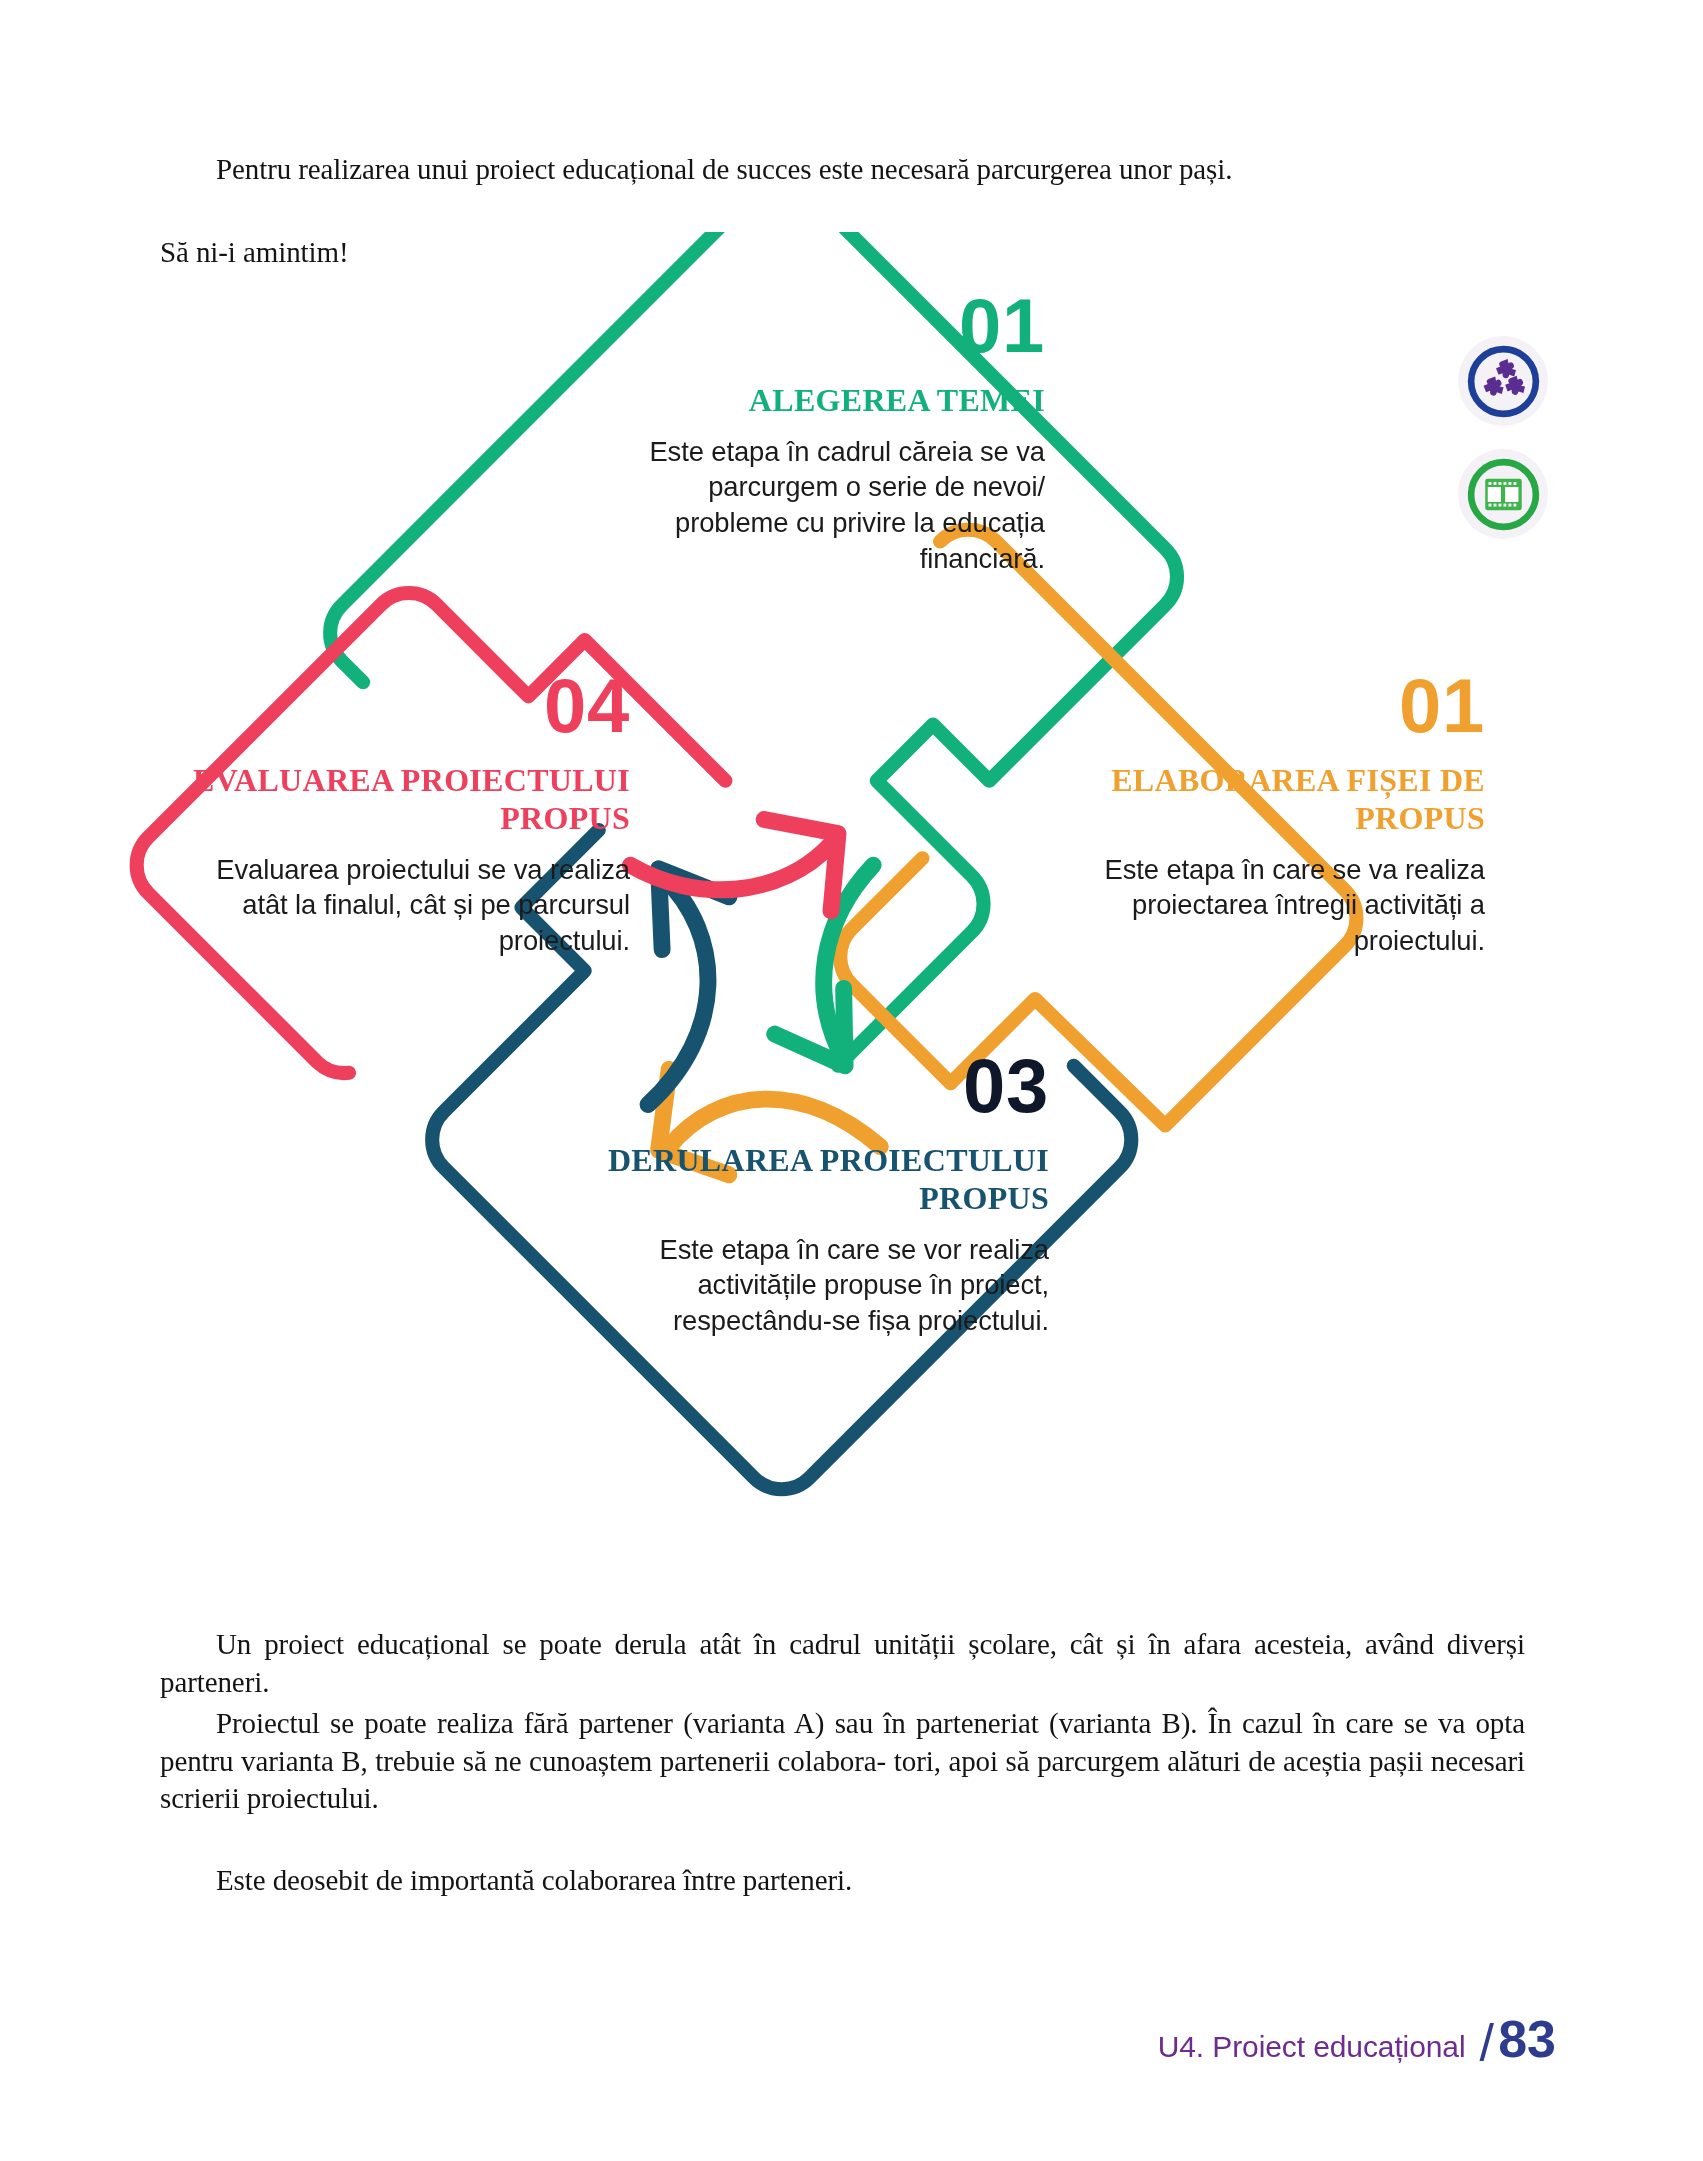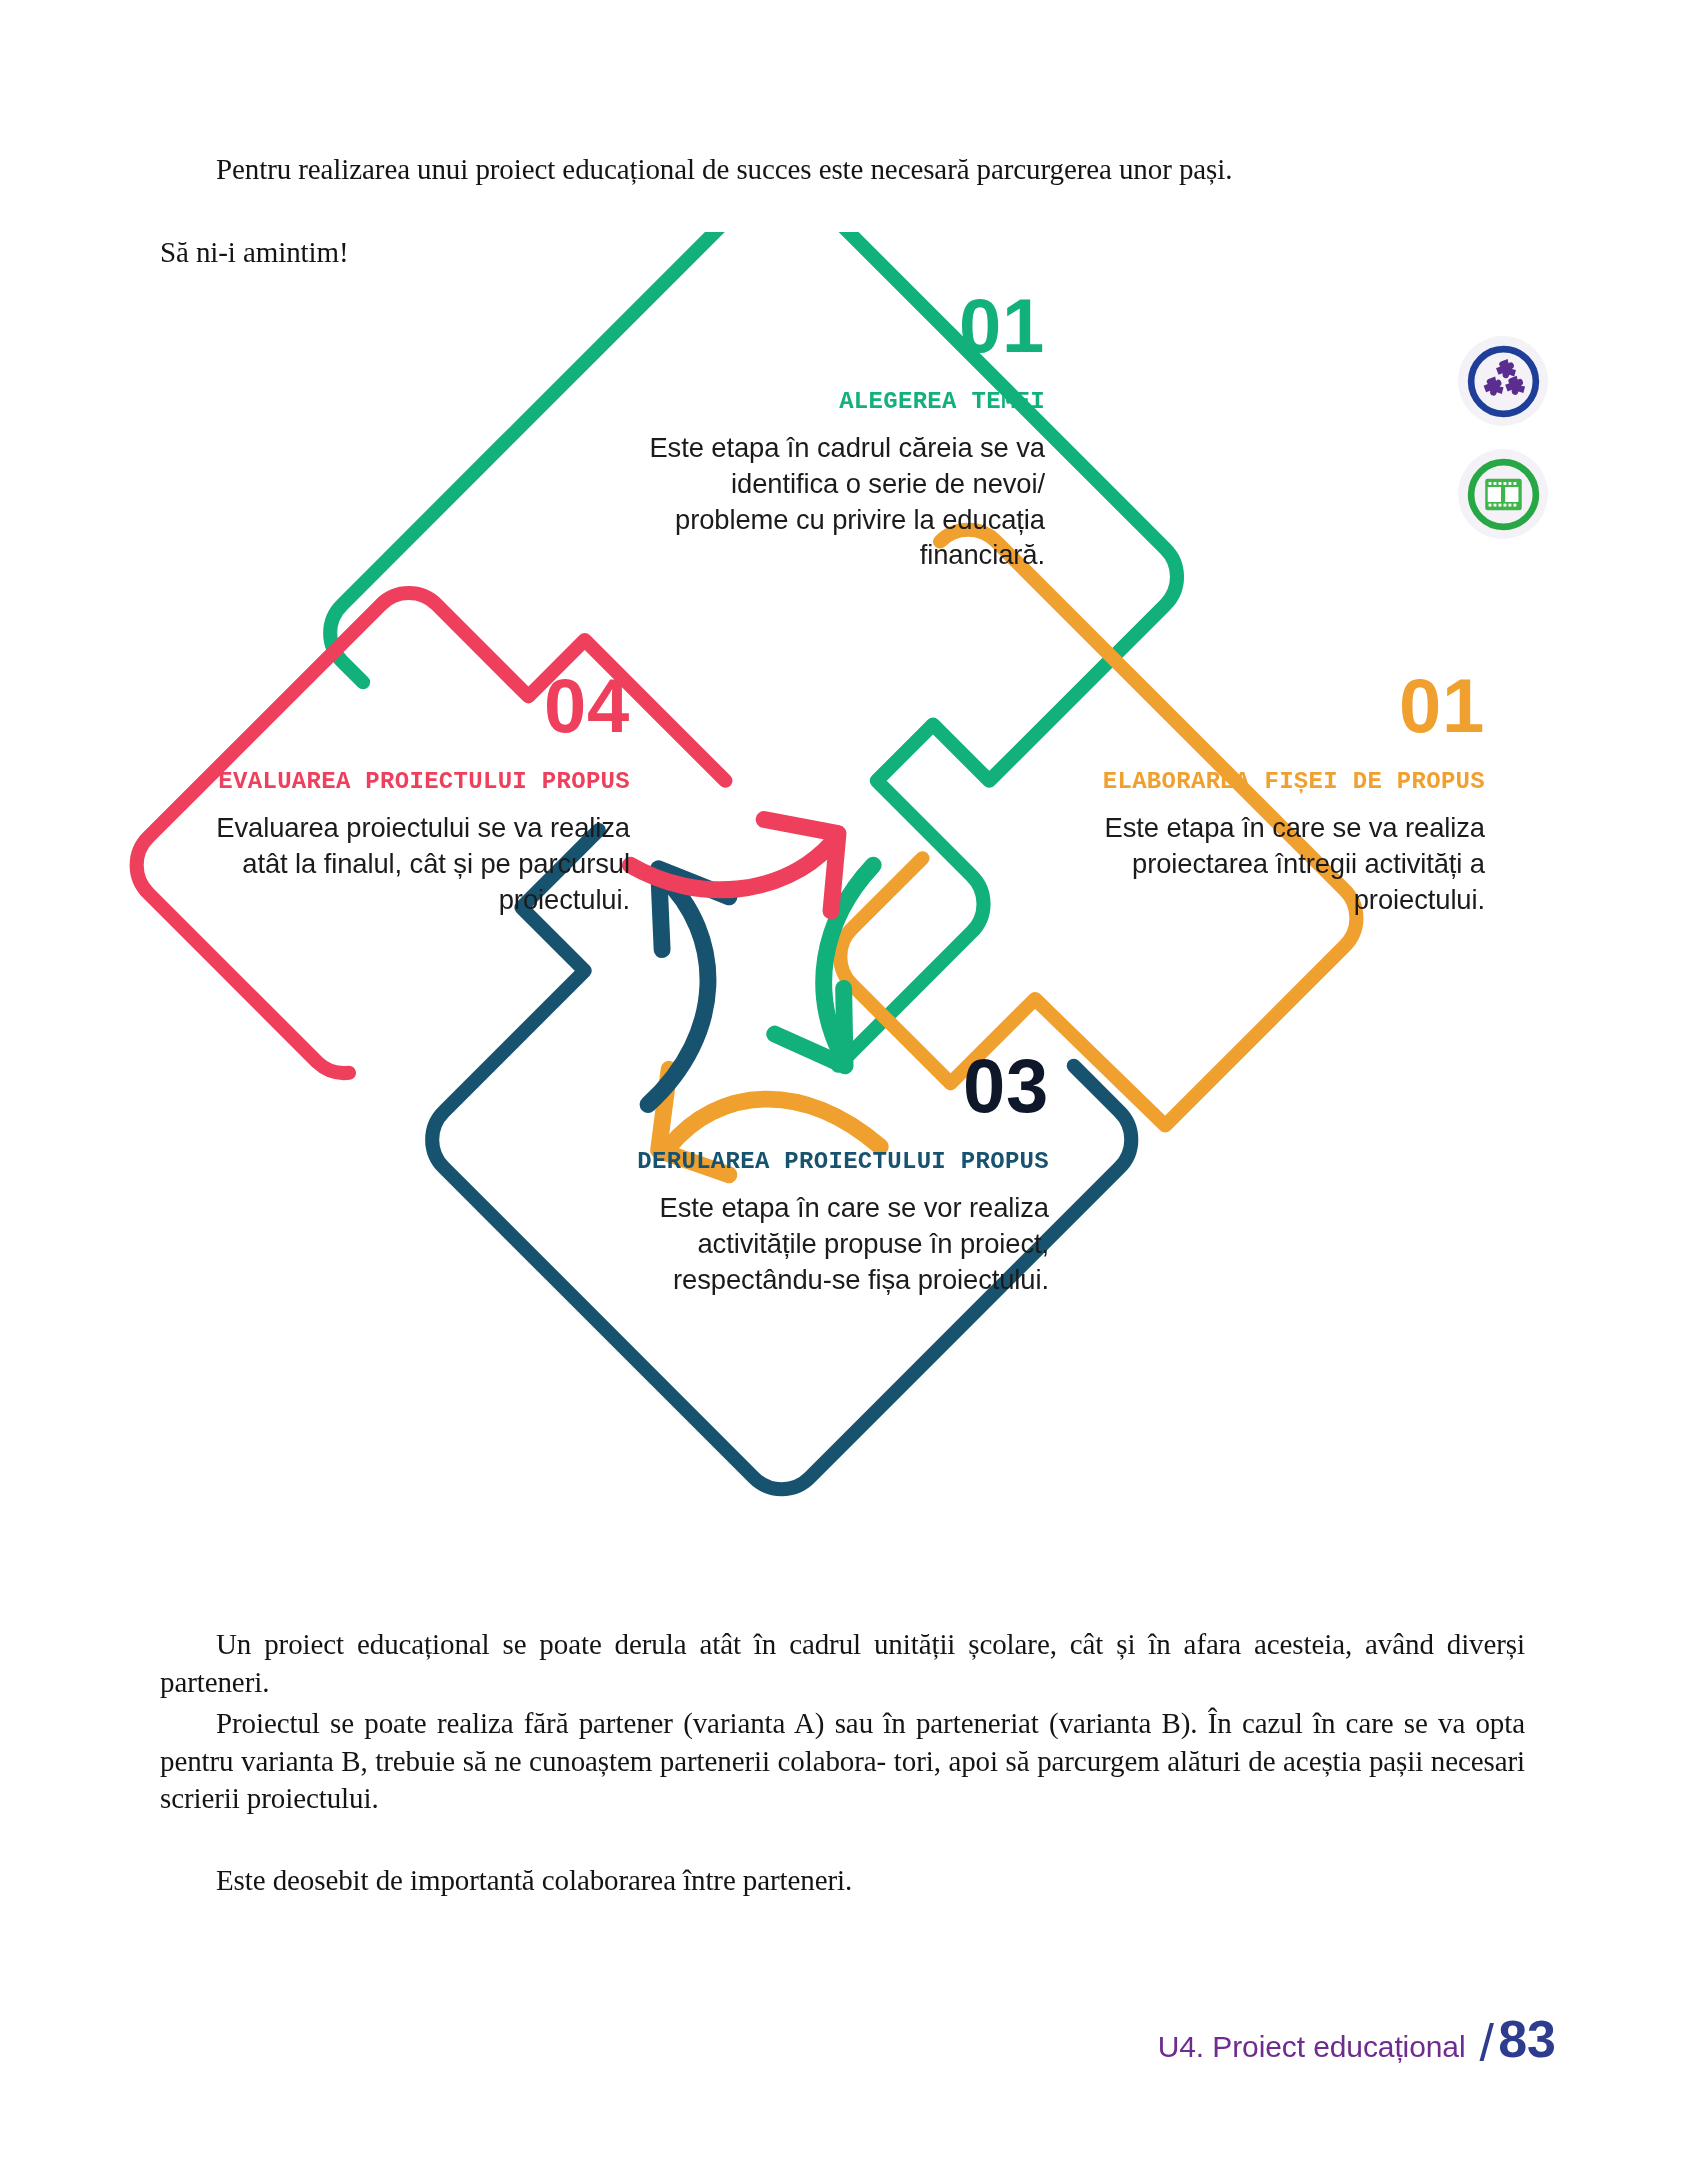--- a/index.html
+++ b/index.html
@@ -79,26 +79,26 @@
     pointer-events: none;
   }
   .node-num {
     font-family: "Liberation Sans", sans-serif;
     font-weight: bold;
     font-size: 76px;
     line-height: 1;
     letter-spacing: 0.7px;
   }
   .node-title {
-    font-family: Liberation Mono, monospace;
+    font-family: Liberation Serif, serif;
     font-weight: bold;
-    font-size: 24px;
+    font-size: 32px;
     line-height: 1.18;
     letter-spacing: 0.3px;
-    margin-top: 24px;
+    margin-top: 18px;
   }
   .node-body {
     font-family: "Liberation Sans", sans-serif;
     font-weight: normal;
     font-size: 27.4px;
     line-height: 1.30;
     color: #1b1b1b;
     margin-top: 14px;
     letter-spacing: -0.1px;
   }
@@ -245,21 +245,21 @@
 
       <g>
         <path fill="none" stroke="#EE3F5C" stroke-width="24" stroke-linecap="round" d="M 745 900 C 840 955 960 945 1030 870"></path>
         <path fill="none" stroke="#EE3F5C" stroke-width="24" stroke-linecap="round" stroke-linejoin="round" d="M 935 835 L 1040 855 L 1030 965"></path>
       </g>
     </svg>
 
     <div class="node-text" id="node-01-text">
       <div class="node-num" style="color:#12B07B">01</div>
       <div class="node-title" style="color:#12B07B">ALEGEREA TEMEI</div>
-      <div class="node-body">Este etapa în cadrul căreia se va identifica o serie de nevoi/ probleme cu privire la educația financiară.</div>
+      <div class="node-body">Este etapa în cadrul căreia se va parcurgem o serie de nevoi/ probleme cu privire la educația financiară.</div>
     </div>
 
     <div class="node-text" id="node-02-text">
       <div class="node-num" style="color:#F0A02E">01</div>
       <div class="node-title" style="color:#F0A02E">ELABORAREA FIȘEI DE PROPUS</div>
       <div class="node-body">Este etapa în care se va realiza proiectarea întregii activități a proiectului.</div>
     </div>
 
     <div class="node-text" id="node-03-text">
       <div class="node-num" style="color:#0f172a">03</div>

